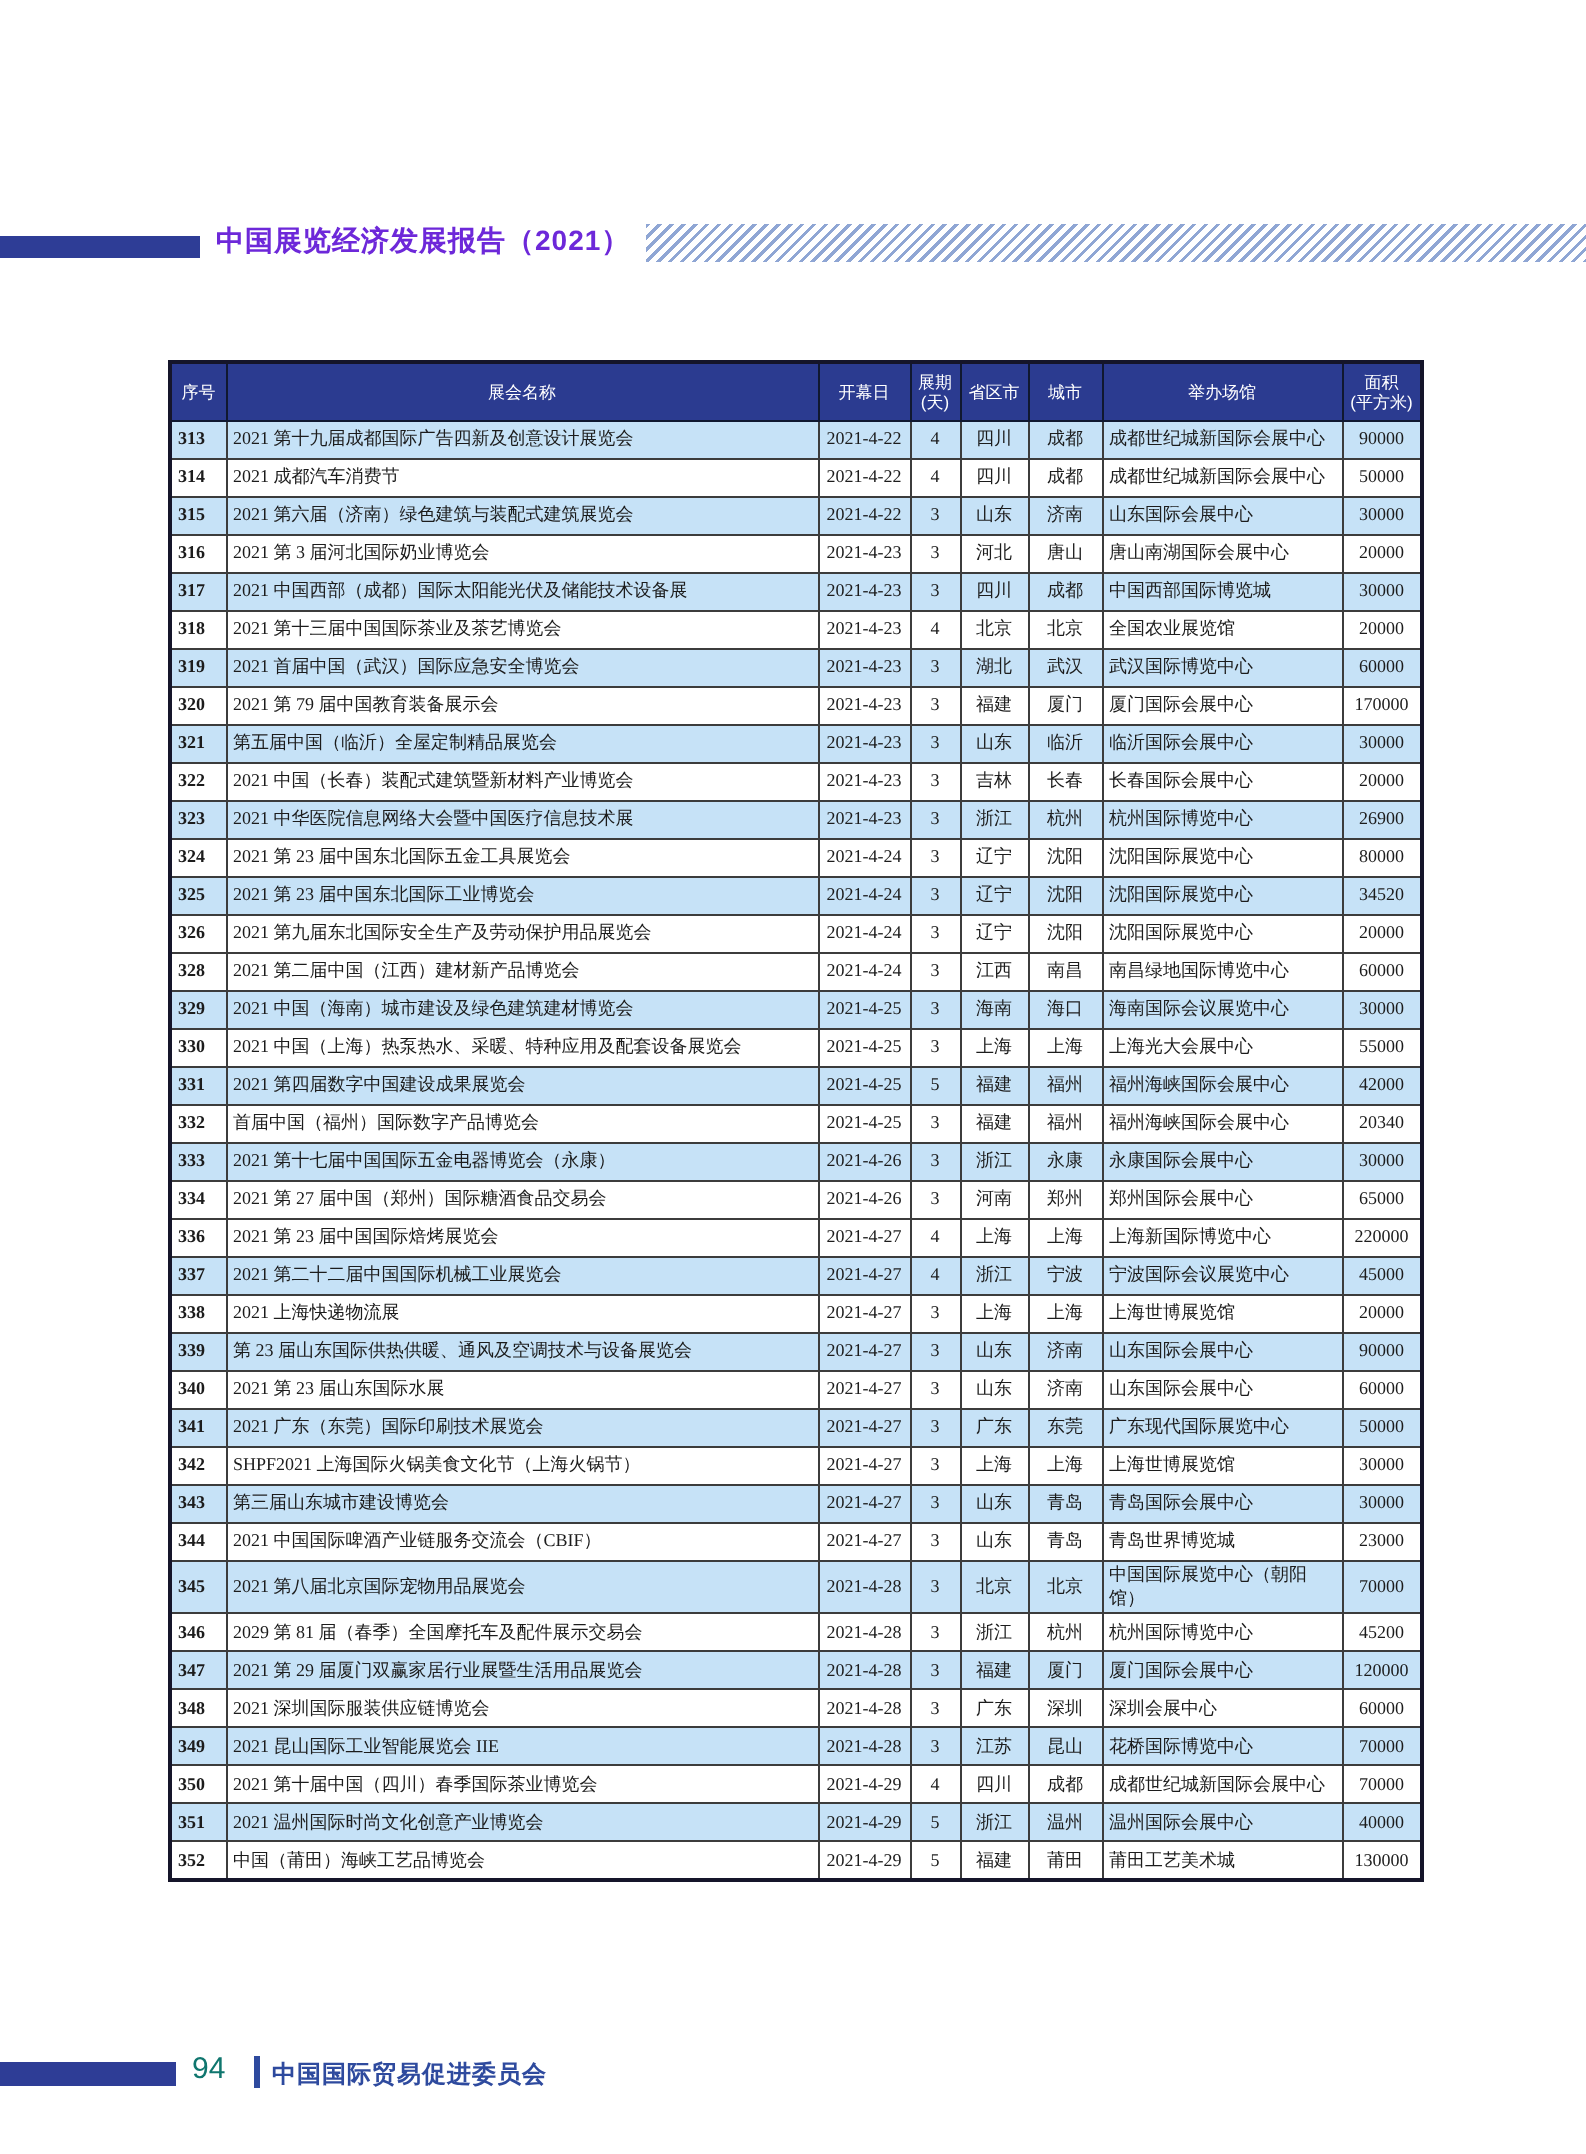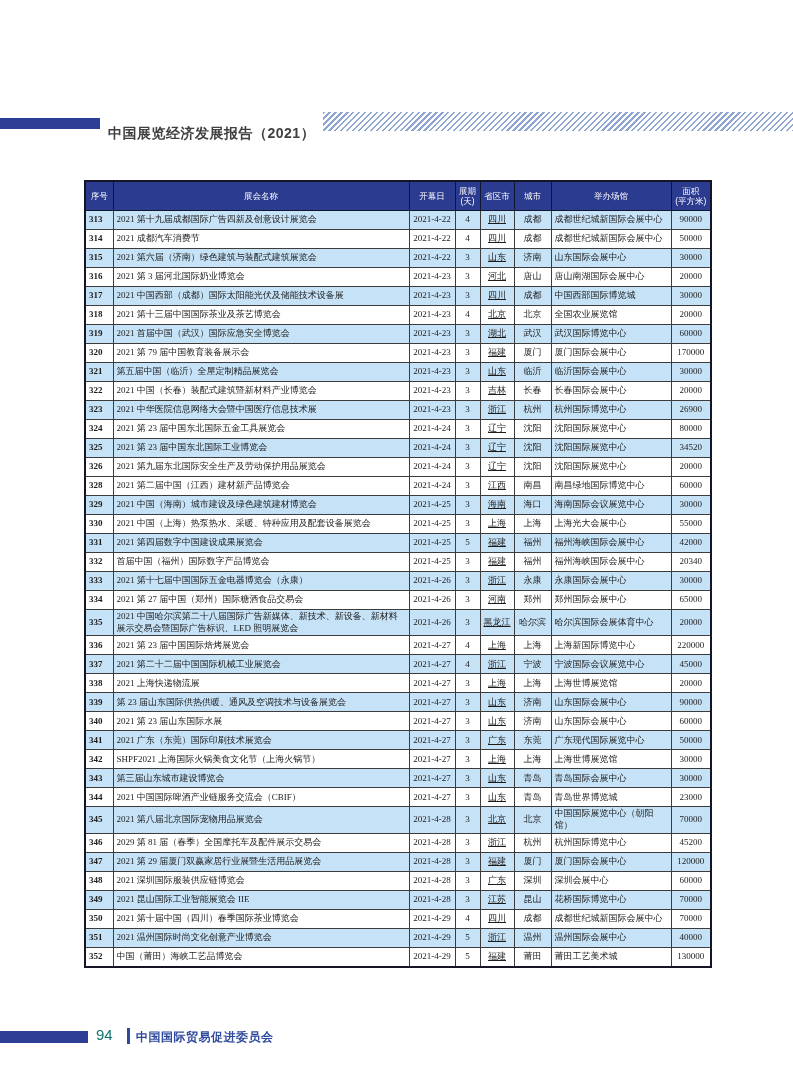--- a/index.html
+++ b/index.html
@@ -5,21 +5,21 @@
   html,body { margin:0; padding:0; background:#ffffff; }
   .page {
     position:relative; width:793px; height:1077px; background:#ffffff;
     overflow:hidden; font-family:"Liberation Serif","DejaVu Serif",serif;
   }
   
   .accent-bar { position:absolute; left:0; top:118px; width:100px; height:11px; background:#2e3d96; }
   .page-title {
     position:absolute; left:108px; top:112px;
     font-family:"Liberation Sans","DejaVu Sans",sans-serif;
-    font-size:14px; font-weight:bold; color:#404040; letter-spacing:0.5px; white-space:nowrap;margin-top:13px;
+    font-size:14px; font-weight:bold; color:#6d28d9; letter-spacing:0.5px; white-space:nowrap;
   }
   .hatch {
     position:absolute; left:323px; right:0; top:112px; height:19px;
     background:repeating-linear-gradient(135deg,#8fa6d4 0px,#8fa6d4 1.6px,transparent 1.6px,transparent 4.2px);
   }
   
   table.exh {
     position:absolute; left:84px; top:180px; width:626px;
     border-collapse:collapse; table-layout:fixed;
     font-size:9px; color:#1c1c1c; border:2px solid #15152a;
@@ -33,21 +33,21 @@
   .exh td {
     border:1px solid #3c3c3c; padding:1px 3px; height:16px;
     line-height:1.3; vertical-align:middle; background:#ffffff;
     overflow:hidden;
   }
   .exh tr.alt td { background:#c6e2f7; }
   .c-no   { text-align:left;font-weight:bold; }
   .c-name { text-align:left; }
   .c-date { text-align:center; font-family:"Liberation Serif","DejaVu Serif",serif; }
   .c-days { text-align:center; }
-  .c-prov { text-align:center;text-decoration:underline; }
+  .c-prov { text-align:center; }
   .c-city { text-align:center;margin-left:25px; }
   .c-venue{ text-align:left;margin-top:28px; }
   .c-area { text-align:center; }
   
   .footer-bar { position:absolute; left:0; top:1031px; width:88px; height:12px; background:#2e3d96; }
   .page-number {
     position:absolute; left:96px; top:1026px;
     font-family:"Liberation Sans","DejaVu Sans",sans-serif;
     font-size:15px; color:#0f766e;
   }
@@ -294,30 +294,20 @@
         <tr>
           <td class="c-no">334</td>
           <td class="c-name">2021 第 27 届中国（郑州）国际糖酒食品交易会</td>
           <td class="c-date">2021-4-26</td>
           <td class="c-days">3</td>
           <td class="c-prov">河南</td>
           <td class="c-city">郑州</td>
           <td class="c-venue">郑州国际会展中心</td>
           <td class="c-area">65000</td>
         </tr>
-        <tr class="alt">
-          <td class="c-no">335</td>
-          <td class="c-name">2021 中国哈尔滨第二十八届国际广告新媒体、新技术、新设备、新材料展示交易会暨国际广告标识、LED 照明展览会</td>
-          <td class="c-date">2021-4-26</td>
-          <td class="c-days">3</td>
-          <td class="c-prov">黑龙江</td>
-          <td class="c-city">哈尔滨</td>
-          <td class="c-venue">哈尔滨国际会展体育中心</td>
-          <td class="c-area">20000</td>
-        </tr>
         <tr>
           <td class="c-no">336</td>
           <td class="c-name">2021 第 23 届中国国际焙烤展览会</td>
           <td class="c-date">2021-4-27</td>
           <td class="c-days">4</td>
           <td class="c-prov">上海</td>
           <td class="c-city">上海</td>
           <td class="c-venue">上海新国际博览中心</td>
           <td class="c-area">220000</td>
         </tr>

